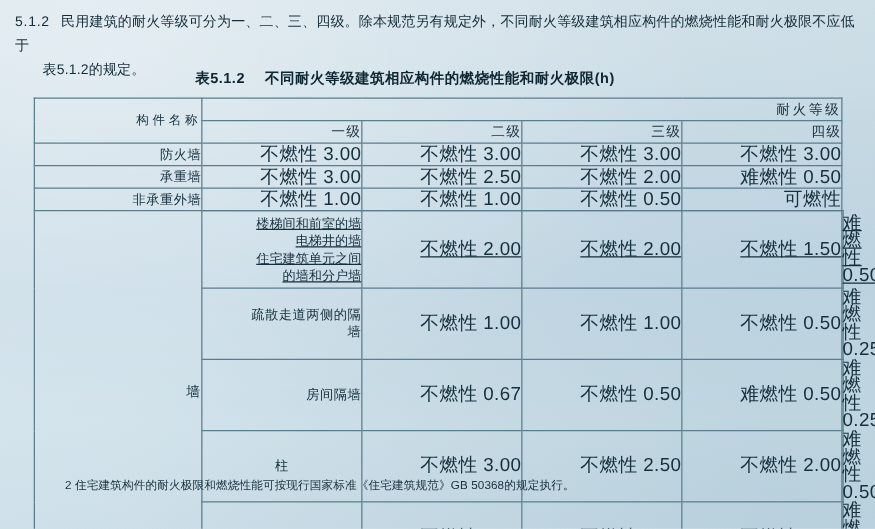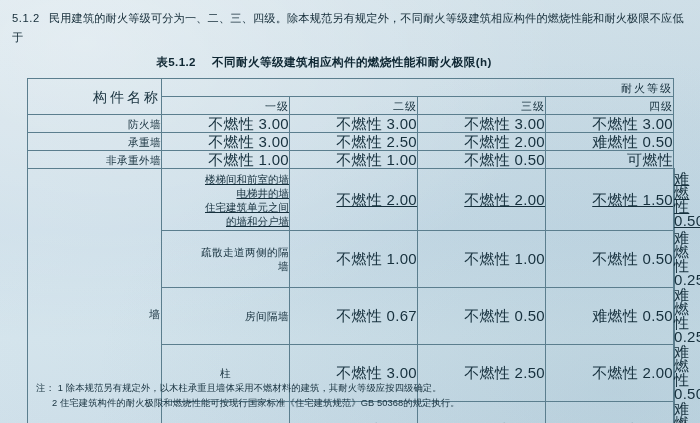--- a/index.html
+++ b/index.html
@@ -99,21 +99,21 @@
     height: 17px;
     line-height: 14px;
   }
   table.firetable th {
     font-weight: normal;
   }
   .col-name   { width: 134px; }
   .col-grade  { width: 128px; }
 
   .hdr-member {
-    font-size: 14px;
+    font-size: 10px;
     letter-spacing: 3px;
     padding-left: 10px !important;
     text-align: right;
   }
   .hdr-rating {
     font-size: 11px;
     letter-spacing: 2px;
   }
   .grade-hd {
     font-size: 11px;
@@ -172,20 +172,21 @@
 </style>
 </head>
 <body>
 
 <div class="page"></div>
 
 <div class="content">
 
   <div class="intro">
     <span class="clause-num">5.1.2</span><span>民用建筑的耐火等级可分为一、二、三、四级。除本规范另有规定外，不同耐火等级建筑相应构件的燃烧性能和耐火极限不应低于</span>
+    <span class="line2">表5.1.2的规定。</span>
   </div>
 
   <div class="caption">
     <span class="cap-num">表5.1.2</span><span>不同耐火等级建筑相应构件的燃烧性能和耐火极限(h)</span>
   </div>
 
   <div class="tbl-wrap">
     <table class="firetable">
       <colgroup>
         <col class="col-name">
@@ -279,17 +280,16 @@
           <td class="val">不燃性 1.50</td>
           <td class="val">不燃性 1.00</td>
           <td class="val">难燃性 0.50</td>
         </tr>
 
       </tbody>
     </table>
   </div>
 
   <div class="notes">
-    <span class="note-row n1"><span class="note-label">注：</span><span>1 除本规范另有规定外，以木柱承重且墙体采用不燃材料的建筑，其耐火等级应按四级确定。</span></span>
     <span class="note-row n2"><span>2 住宅建筑构件的耐火极限和燃烧性能可按现行国家标准《住宅建筑规范》GB 50368的规定执行。</span></span>
   </div>
 
 </div>
 
 </body></html>

